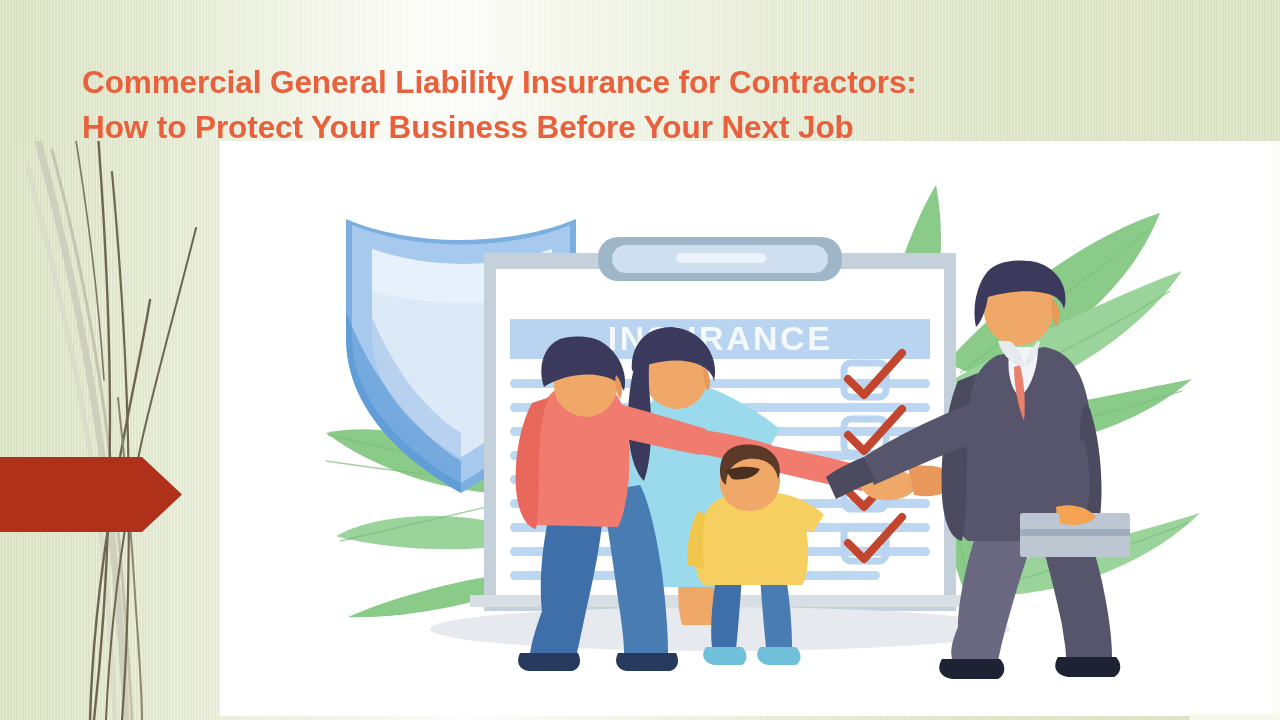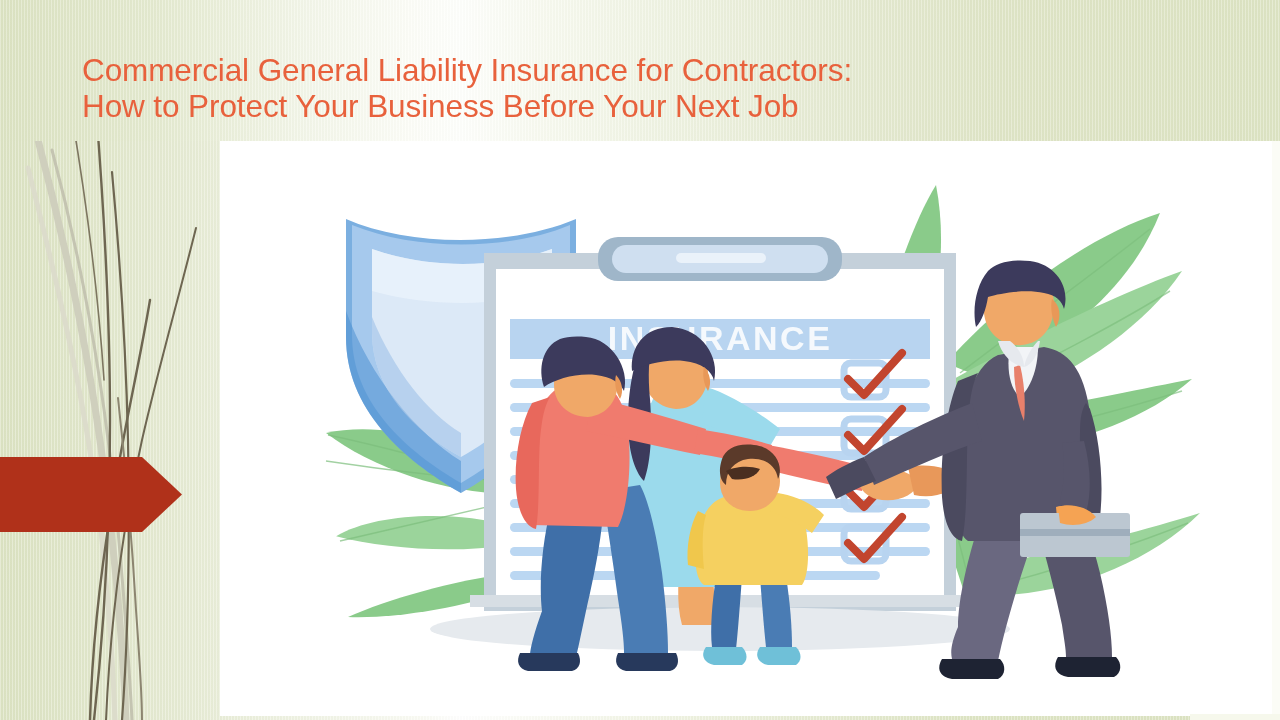--- a/index.html
+++ b/index.html
@@ -102,25 +102,25 @@
         #F8FAF0 42%,
         #EFF3E2 52%,
         #E6EBD3 64%,
         #DFE5C6 78%,
         #DDE4C3 100%);
   }
 
   .slide-title {
     position: absolute;
     left: 82px;
-    top: 52px;
+    top: 60px;
     width: 1175px;
     font-size: 31.5px;
-    line-height: 36px;
-    font-weight: normal;
+    line-height: 45px;
+    font-weight: bold;
     color: #E8613C;
     letter-spacing: -0.1px;
     text-align: left;
     white-space: pre-line;
   }
 
   
   .illustration {
     position: absolute;
     left: 220px;

